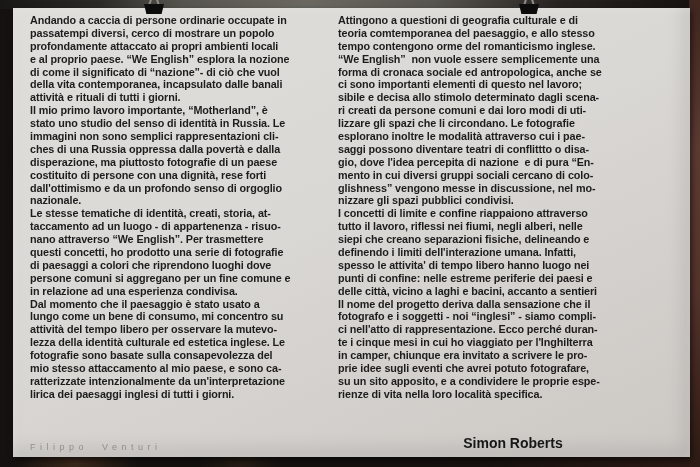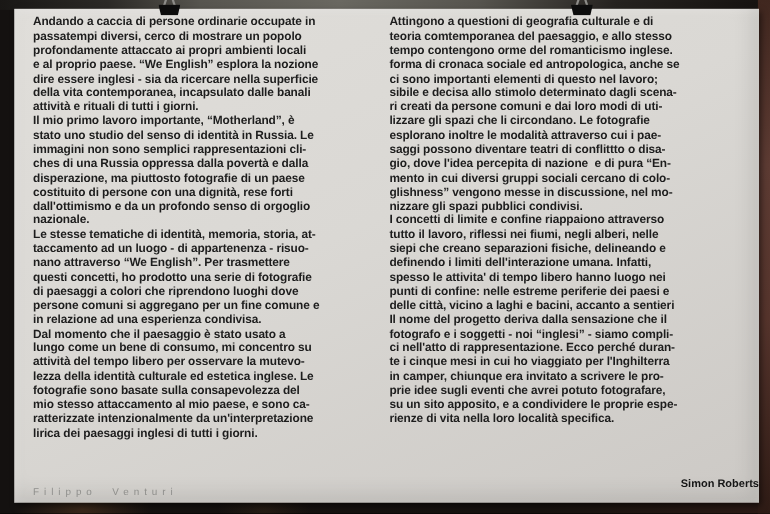--- a/index.html
+++ b/index.html
@@ -24,24 +24,24 @@
     background:linear-gradient(155deg,#e0deda 0%, #dad8d4 45%, #ccc9c5 100%);
     box-shadow: inset -6px -8px 18px rgba(0,0,0,.10), inset 2px 2px 8px rgba(255,255,255,.30), 2px 3px 6px rgba(0,0,0,.55);
   }
   .col{
     position:absolute; top:6px;
     font-size:10.8px; font-weight:bold; letter-spacing:-0.1px;
     color:#1d1d1d;
   }
   .col .line{white-space:pre; height:12.9px; line-height:12.9px;}
   .col-left{left:17px; width:320px;}
-  .col-right{left:341px; width:332px;}
+  .col-right{left:325px; width:332px;}
   .author{
-    position:absolute; left:345px; top:427px; width:332px;
-    text-align:right; font-size:10px; font-weight:bold; color:#161616;
+    position:absolute; left:334px; top:427px; width:332px;
+    text-align:center; font-size:14px; font-weight:bold; color:#161616;
     white-space:pre;
   }
   .credit{
     position:absolute; left:17px; top:434px;
     font-family:Liberation Sans, sans-serif;
     font-size:9px; letter-spacing:4.5px; word-spacing:7px;
     color:#8f8f8c; white-space:pre;
   }
   .clip{position:absolute; width:24px; height:16px; top:0;}
   .clip .body{
@@ -63,51 +63,52 @@
 <div id="stage">
   <div class="top-rail"></div>
   <div class="wall-right"></div>
 
   <div class="paper">
     <div class="col col-left">
         <div class="line">Andando a caccia di persone ordinarie occupate in</div>
         <div class="line">passatempi diversi, cerco di mostrare un popolo</div>
         <div class="line">profondamente attaccato ai propri ambienti locali</div>
         <div class="line">e al proprio paese. “We English” esplora la nozione</div>
-        <div class="line">dire essere inglesi - sia da ricercare nella superficie</div>
+        <div class="line">di come il significato di “nazione”- di ciò che vuol</div>
         <div class="line">della vita contemporanea, incapsulato dalle banali</div>
         <div class="line">attività e rituali di tutti i giorni.</div>
         <div class="line">Il mio primo lavoro importante, “Motherland”, è</div>
         <div class="line">stato uno studio del senso di identità in Russia. Le</div>
         <div class="line">immagini non sono semplici rappresentazioni cli-</div>
         <div class="line">ches di una Russia oppressa dalla povertà e dalla</div>
         <div class="line">disperazione, ma piuttosto fotografie di un paese</div>
         <div class="line">costituito di persone con una dignità, rese forti</div>
         <div class="line">dall'ottimismo e da un profondo senso di orgoglio</div>
         <div class="line">nazionale.</div>
-        <div class="line">Le stesse tematiche di identità, memoria, storia, at-</div>
+        <div class="line">Le stesse tematiche di identità, creati, storia, at-</div>
         <div class="line">taccamento ad un luogo - di appartenenza - risuo-</div>
         <div class="line">nano attraverso “We English”. Per trasmettere</div>
         <div class="line">questi concetti, ho prodotto una serie di fotografie</div>
         <div class="line">di paesaggi a colori che riprendono luoghi dove</div>
         <div class="line">persone comuni si aggregano per un fine comune e</div>
         <div class="line">in relazione ad una esperienza condivisa.</div>
         <div class="line">Dal momento che il paesaggio è stato usato a</div>
         <div class="line">lungo come un bene di consumo, mi concentro su</div>
         <div class="line">attività del tempo libero per osservare la mutevo-</div>
         <div class="line">lezza della identità culturale ed estetica inglese. Le</div>
         <div class="line">fotografie sono basate sulla consapevolezza del</div>
         <div class="line">mio stesso attaccamento al mio paese, e sono ca-</div>
         <div class="line">ratterizzate intenzionalmente da un'interpretazione</div>
         <div class="line">lirica dei paesaggi inglesi di tutti i giorni.</div>
       </div>
     <div class="col col-right">
         <div class="line">Attingono a questioni di geografia culturale e di</div>
         <div class="line">teoria comtemporanea del paesaggio, e allo stesso</div>
         <div class="line">tempo contengono orme del romanticismo inglese.</div>
+        <div class="line">“We English”  non vuole essere semplicemente una</div>
         <div class="line">forma di cronaca sociale ed antropologica, anche se</div>
         <div class="line">ci sono importanti elementi di questo nel lavoro;</div>
         <div class="line">sibile e decisa allo stimolo determinato dagli scena-</div>
         <div class="line">ri creati da persone comuni e dai loro modi di uti-</div>
         <div class="line">lizzare gli spazi che li circondano. Le fotografie</div>
         <div class="line">esplorano inoltre le modalità attraverso cui i pae-</div>
         <div class="line">saggi possono diventare teatri di conflittto o disa-</div>
         <div class="line">gio, dove l'idea percepita di nazione  e di pura “En-</div>
         <div class="line">mento in cui diversi gruppi sociali cercano di colo-</div>
         <div class="line">glishness” vengono messe in discussione, nel mo-</div>

